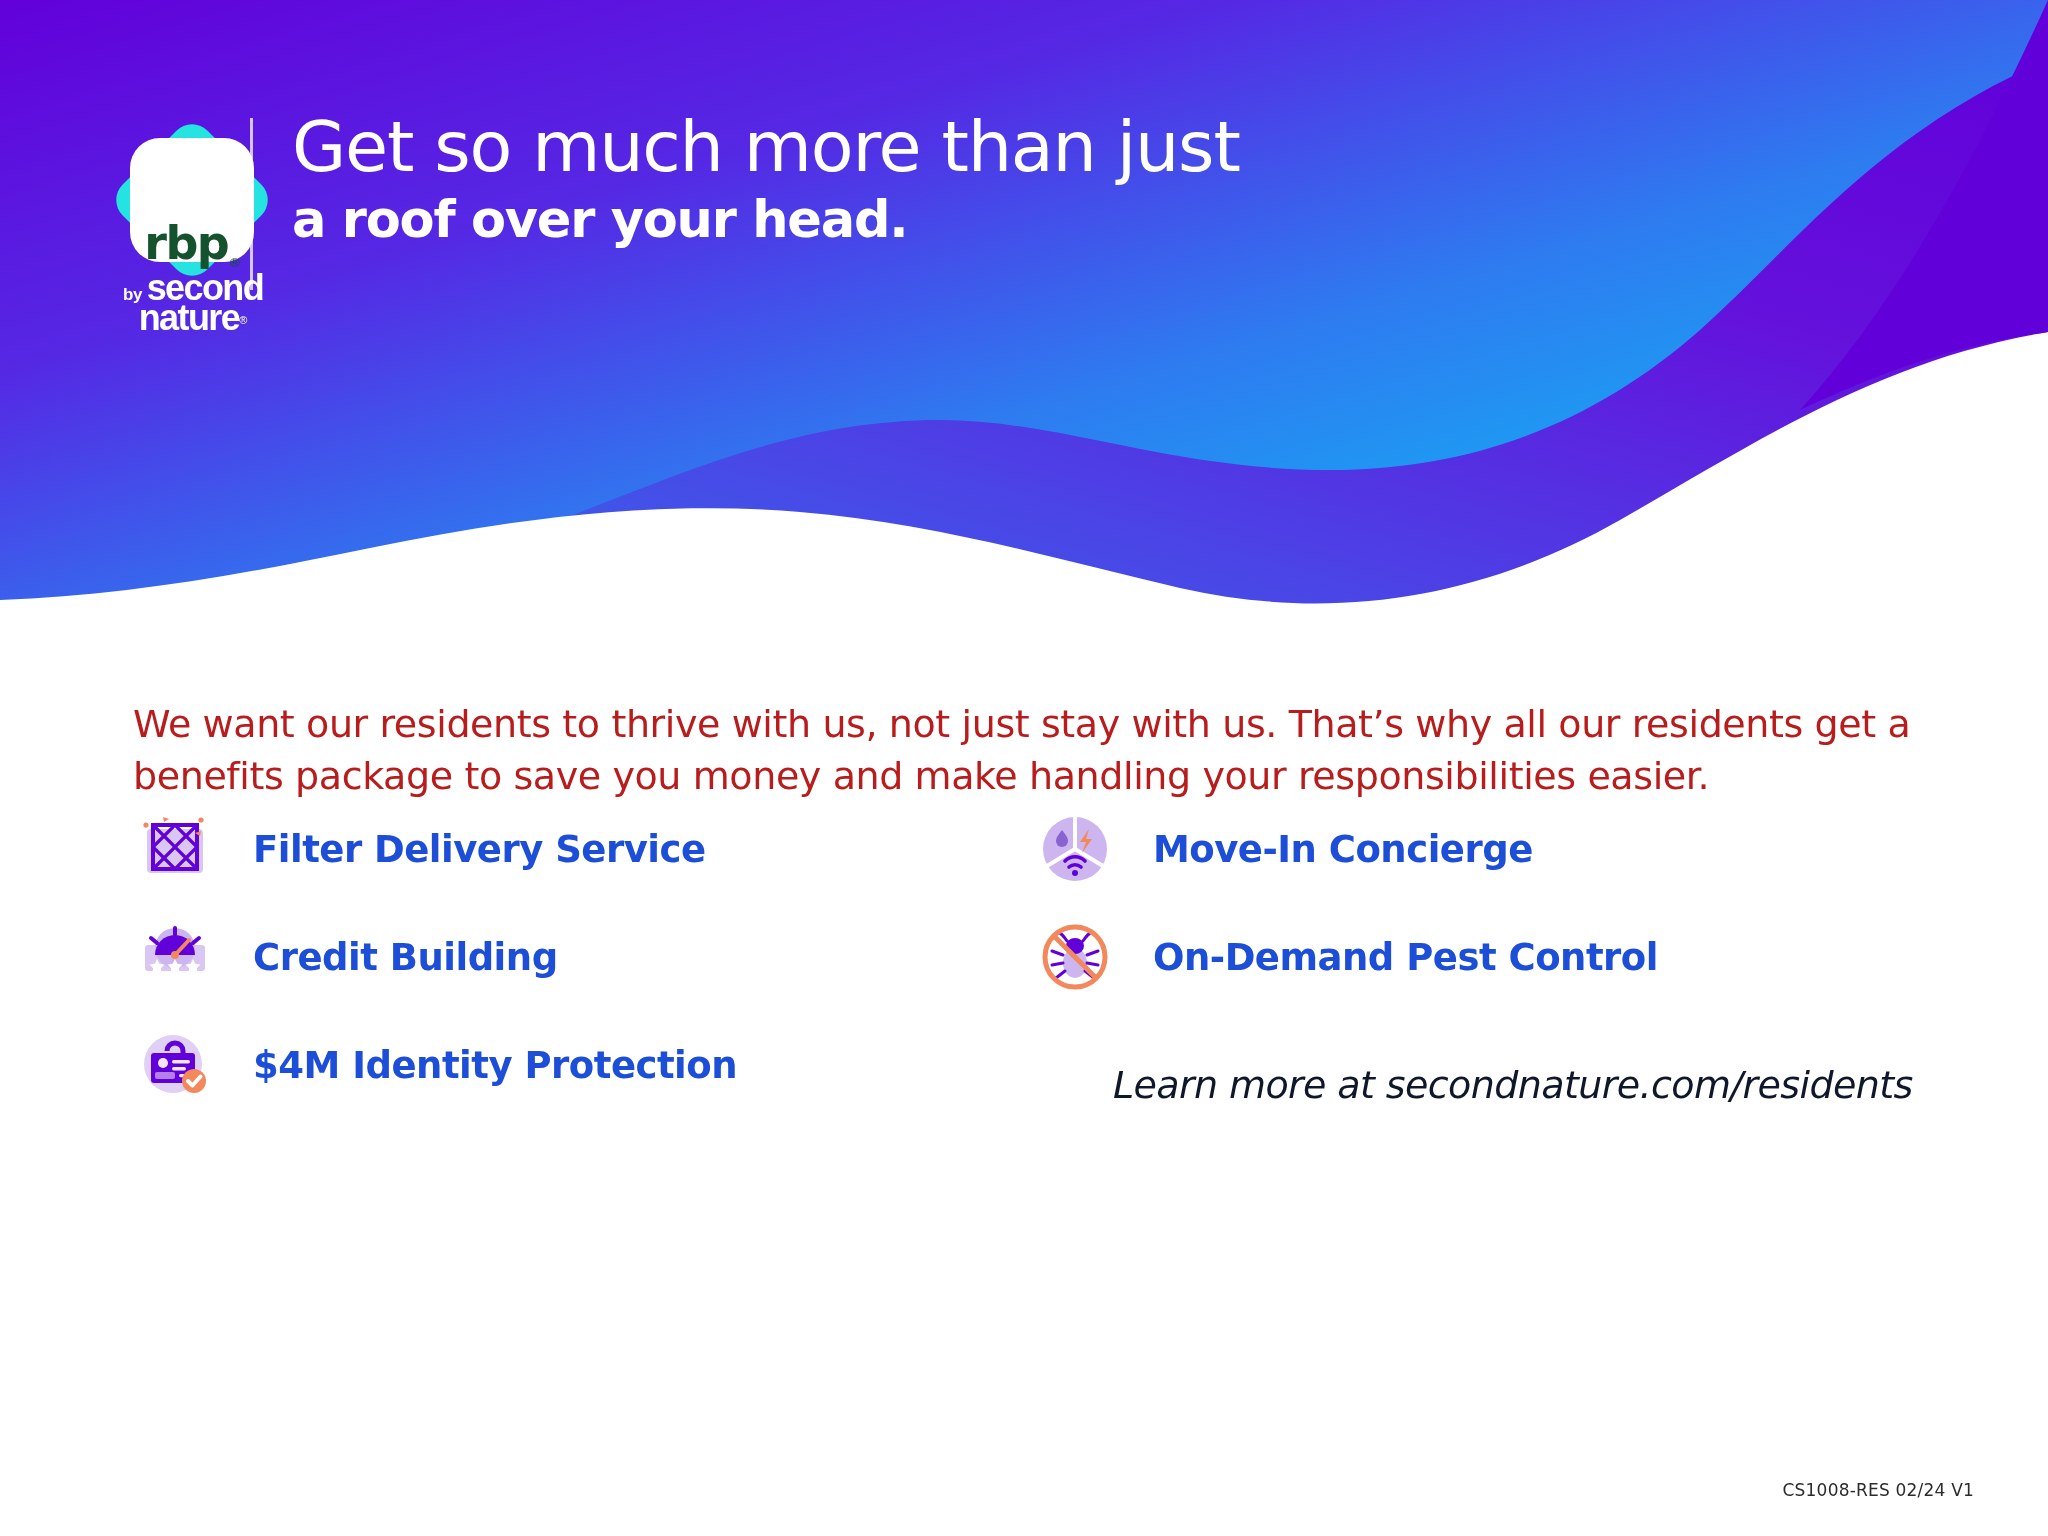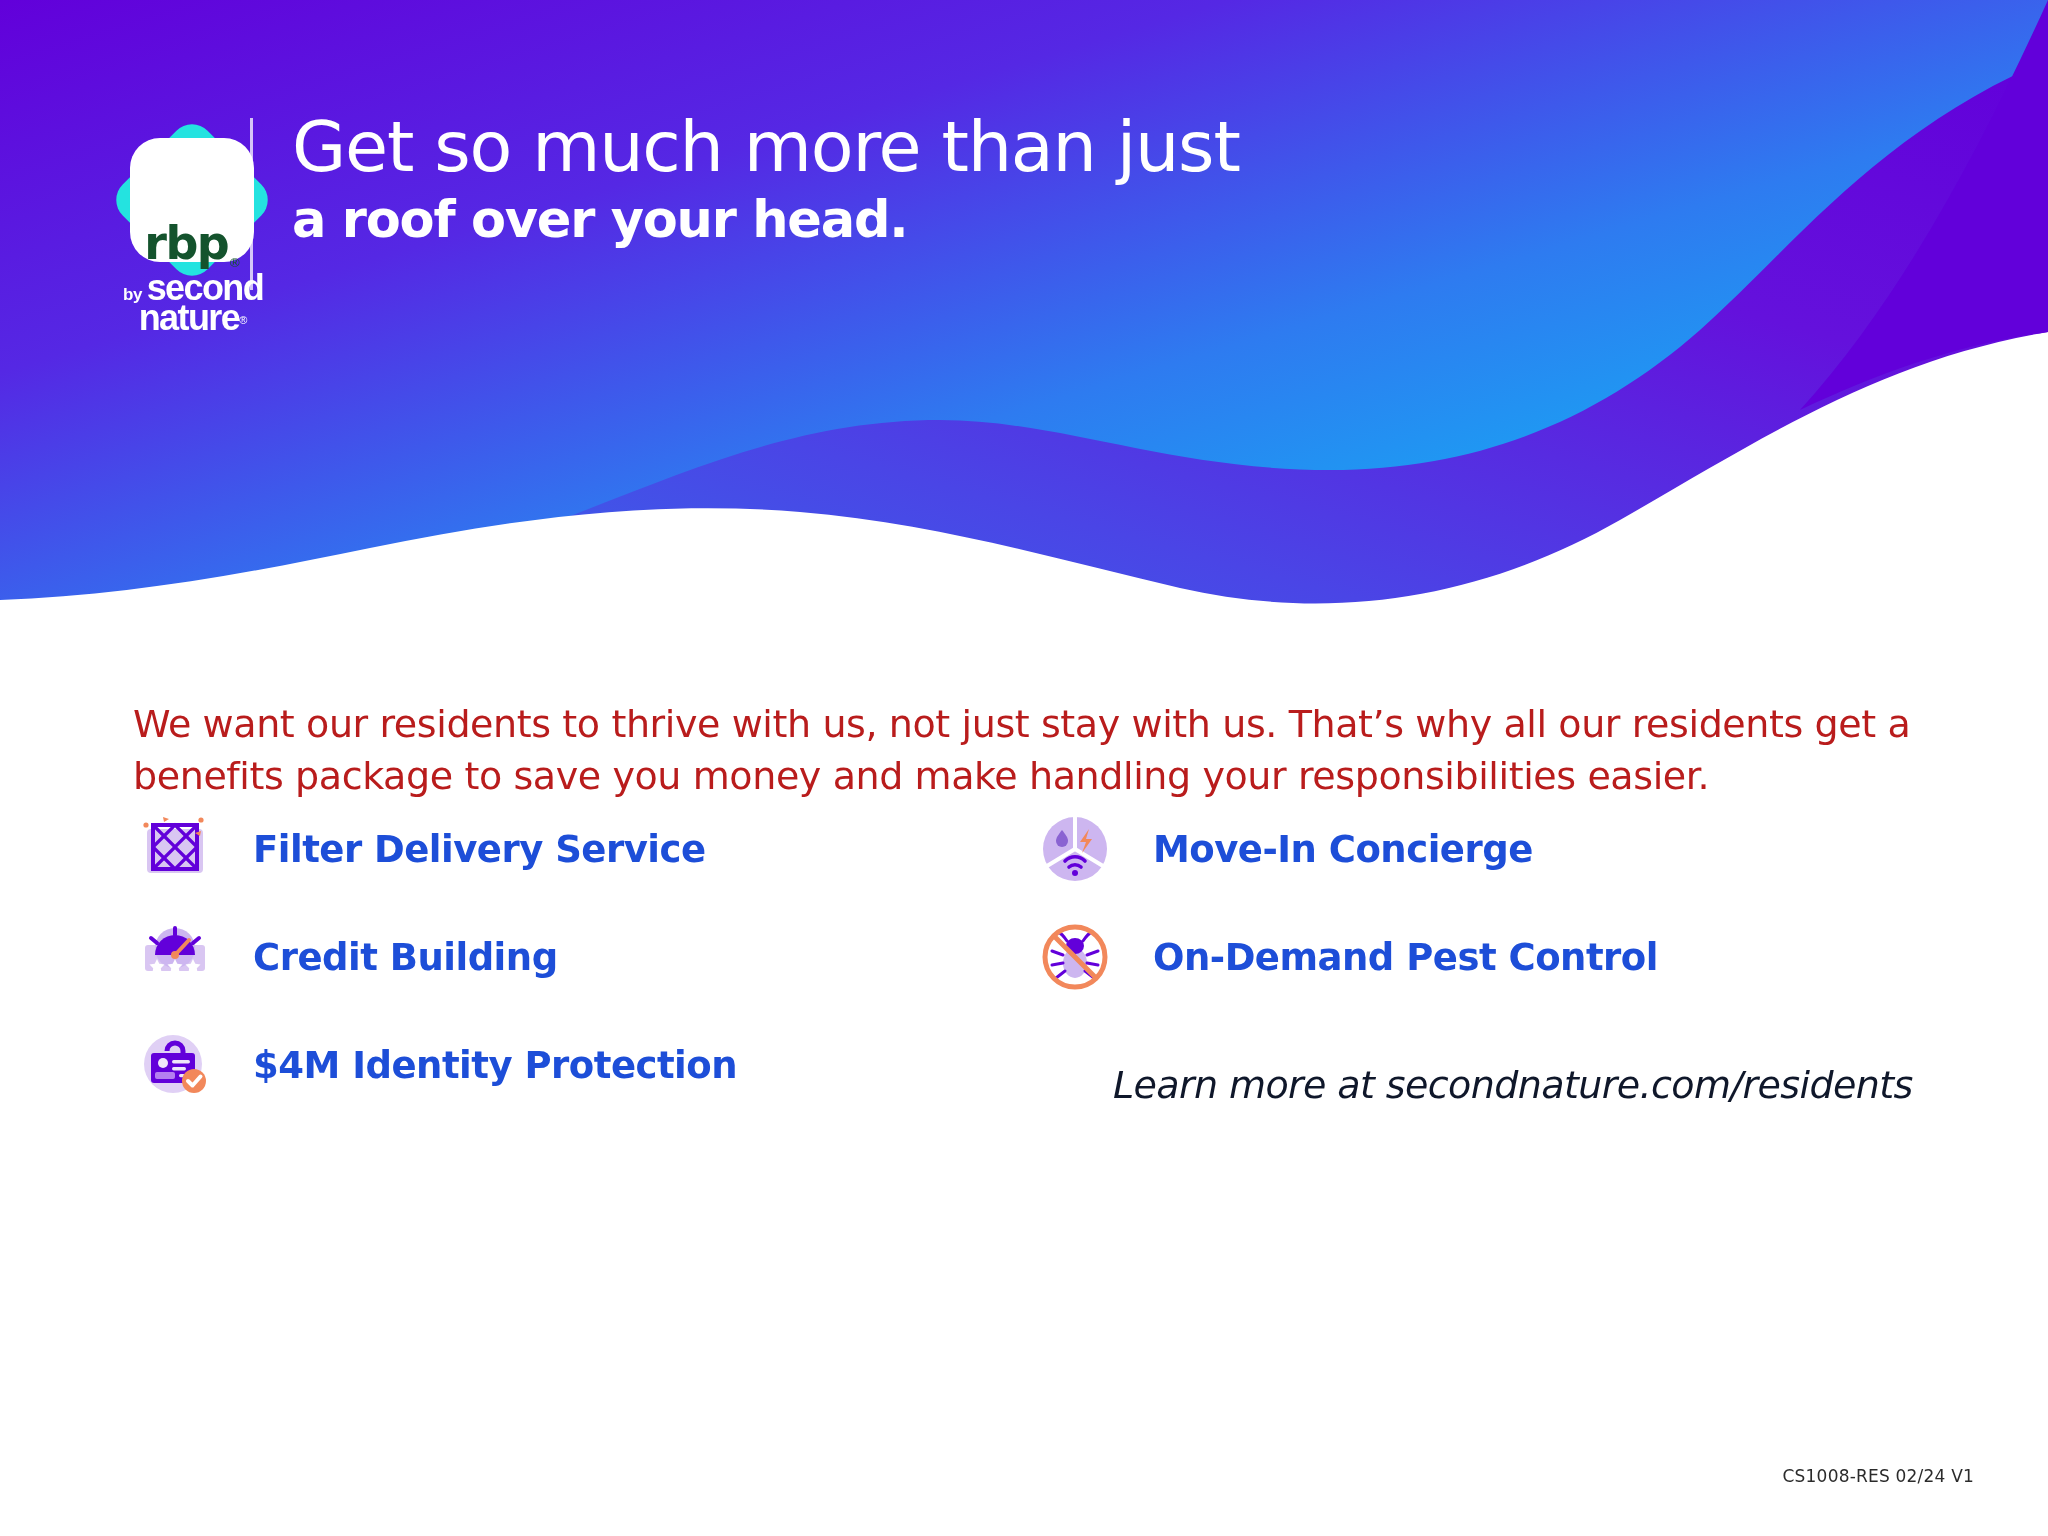--- a/index.html
+++ b/index.html
@@ -186,21 +186,21 @@
     color: #0f172a;
     font-family: "DejaVu Sans", sans-serif;
     letter-spacing: -0.6px;
     white-space: nowrap;
   }
 
   
   #footer-code {
     position: absolute;
     right: 74px;
-    bottom: 50px;
+    bottom: 36px;
     font-size: 17px;
     color: #2b2b2b;
     font-family: "DejaVu Sans", sans-serif;
     letter-spacing: 0.2px;
   }
 </style>
 </head>
 <body>
 
 <div id="header-banner">

